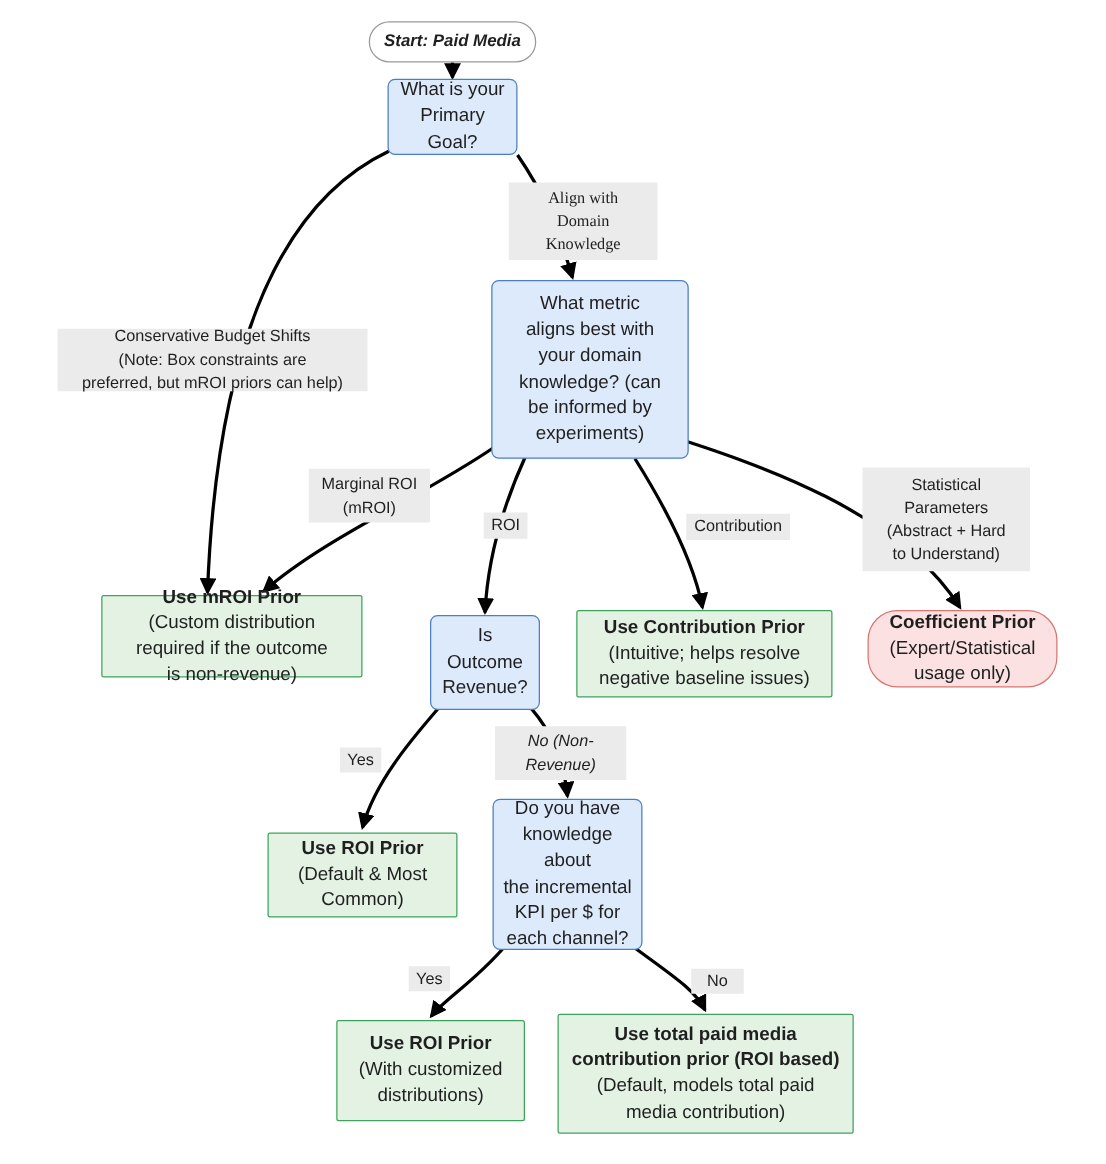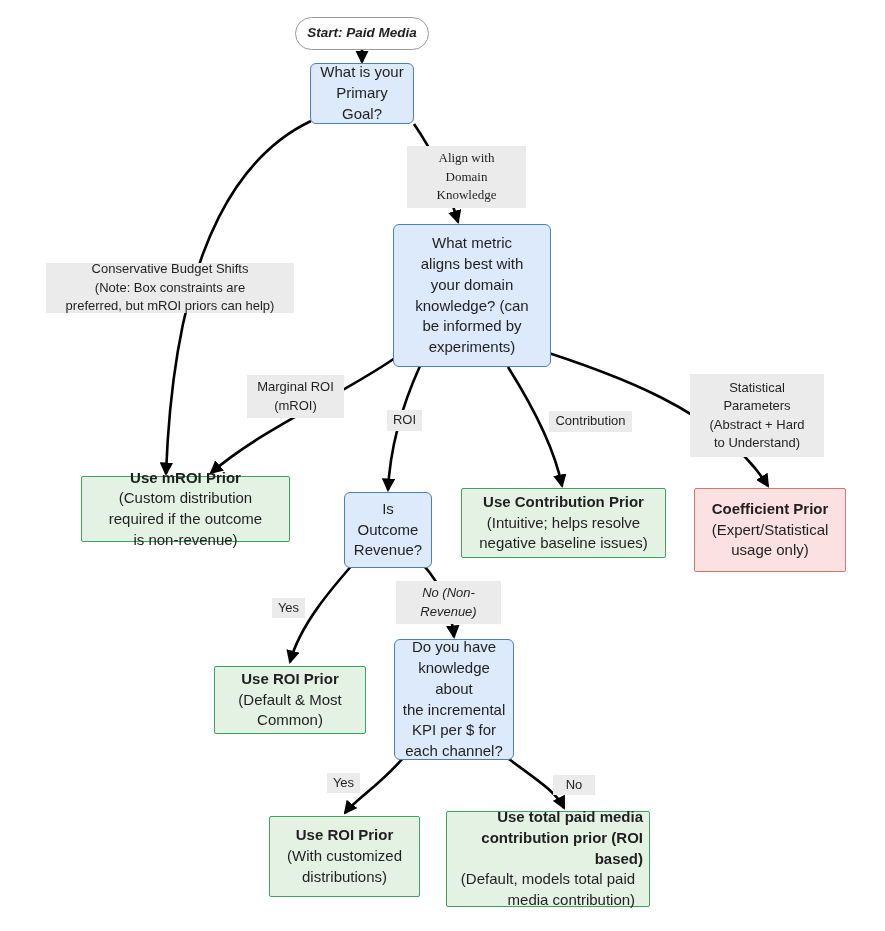--- a/index.html
+++ b/index.html
@@ -149,21 +149,21 @@
     <span>Is Outcome
 Revenue?</span>
   </div>
 
   <div class="node n-green" style="left:461px; top:488px; width:205px; height:70px;">
     <span class="ttl">Use Contribution Prior</span>
     <span class="sub" style="white-space:pre-line;">(Intuitive; helps resolve
 negative baseline issues)</span>
   </div>
 
-  <div class="node n-red" style="left:694px; top:488px; width:152px; height:84px;">
+  <div class="node n-red" style="left:694px; top:488px; width:152px; height:62px;border-radius:24px;">
     <span class="ttl">Coefficient Prior</span>
     <span class="sub" style="white-space:pre-line;">(Expert/Statistical
 usage only)</span>
   </div>
 
   <div class="node n-green" style="left:214px; top:666px; width:152px; height:68px;">
     <span class="ttl">Use ROI Prior</span>
     <span class="sub" style="white-space:pre-line;">(Default &amp; Most
 Common)</span>
   </div>
@@ -175,21 +175,21 @@
 KPI per $ for
 each channel?</span>
   </div>
 
   <div class="node n-green" style="left:269px; top:816px; width:151px; height:81px;">
     <span class="ttl">Use ROI Prior</span>
     <span class="sub" style="white-space:pre-line;">(With customized
 distributions)</span>
   </div>
 
-  <div class="node n-green" style="left:446px; top:811px; width:204px; height:96px;text-align:right;">
+  <div class="node n-green" style="left:446px; top:811px; width:237px; height:96px;">
     <span class="ttl" style="white-space:pre-line;">Use total paid media
 contribution prior (ROI based)</span>
     <span class="sub" style="white-space:pre-line;">(Default, models total paid
 media contribution)</span>
   </div>
 
   <div class="edge-label" style="left:46px; top:263px; width:248px; height:50px;">Conservative Budget Shifts
 (Note: Box constraints are
 preferred, but mROI priors can help)</div>
 

